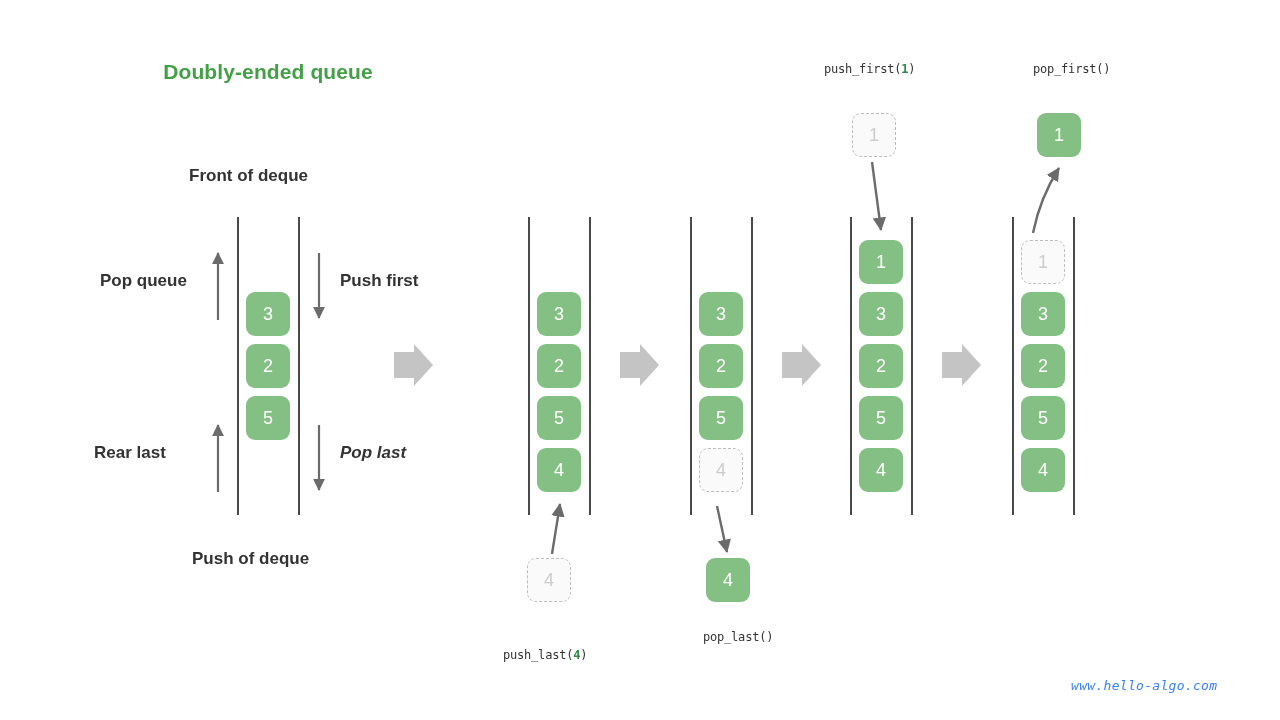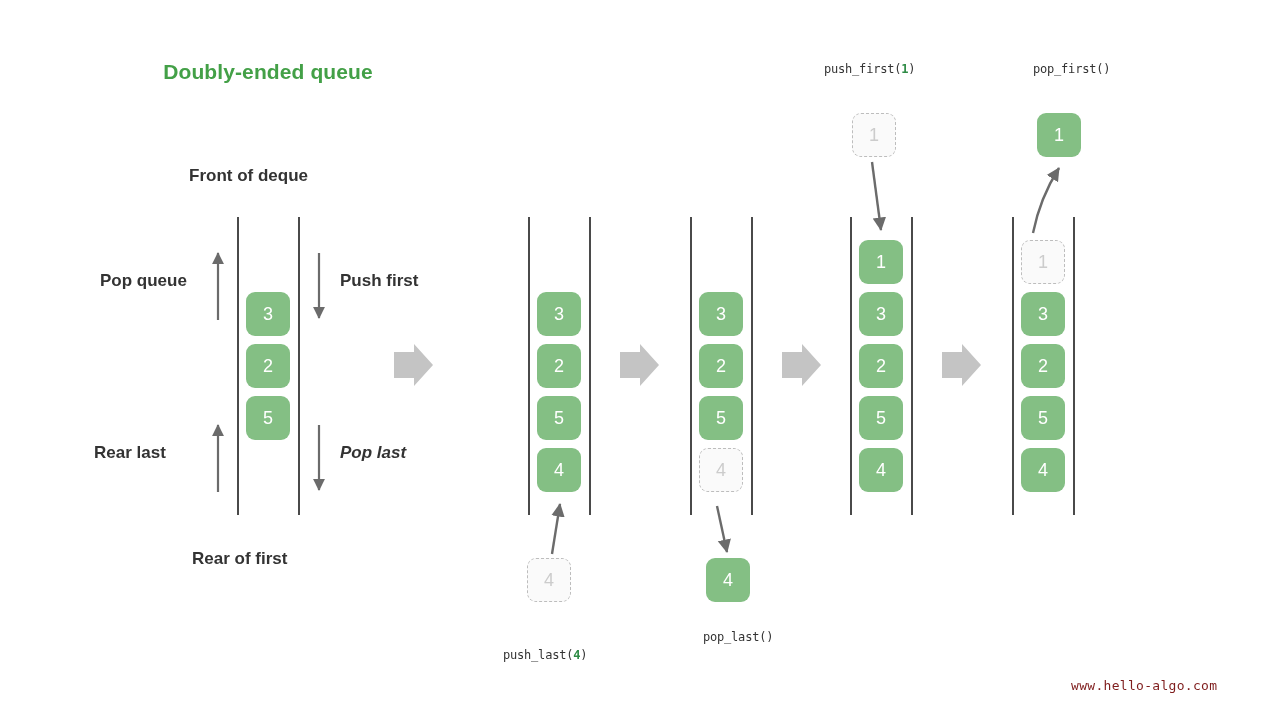--- a/index.html
+++ b/index.html
@@ -30,22 +30,23 @@
   .mono{
     font-family:"DejaVu Sans Mono", monospace;
     font-size:12px;
     color:#333333;
     letter-spacing:-.2px;
   }
   .mono .arg{color:#2e8b45;font-weight:bold;}
   .watermark{
     font-family:"DejaVu Sans Mono", monospace;
     font-size:13px;
-    color:#7f1d1d;
+    color:#3b82f6;
     letter-spacing:.3px;
+    font-style:italic;
   }
 
   
   .rail{
     position:absolute;
     width:1.6px;
     background:#4a4a4a;
   }
 
   
@@ -73,21 +74,21 @@
   svg.overlay{position:absolute;left:0;top:0;width:1280px;height:720px;pointer-events:none;}
 </style>
 </head>
 <body>
 
 <div id="stage">
 
   <div class="txt title" style="left:146px;top:60px;width:244px;">Doubly-ended queue</div>
 
   <div class="txt lbl-bold" style="left:189px;top:166px;text-align:center;">Front of deque</div>
-  <div class="txt lbl-bold" style="left:192px;top:549px;">Rear of first</div>
+  <div class="txt lbl-bold" style="left:192px;top:549px;">Push of deque</div>
   <div class="txt lbl-bold" style="left:100px;top:271px;">Pop queue</div>
   <div class="txt lbl-bold" style="left:340px;top:271px;">Push first</div>
   <div class="txt lbl-bold" style="left:94px;top:443px;">Rear last</div>
   <div class="txt lbl-bold" style="left:340px;top:443px;font-style:italic;">Pop last</div>
 
   <div class="txt mono" style="left:824px;top:62px;">
     <span>push_first(</span><span class="arg">1</span><span>)</span>
   </div>
   <div class="txt mono" style="left:1033px;top:62px;">
     <span>pop_first(</span><span class="arg"></span><span>)</span>

